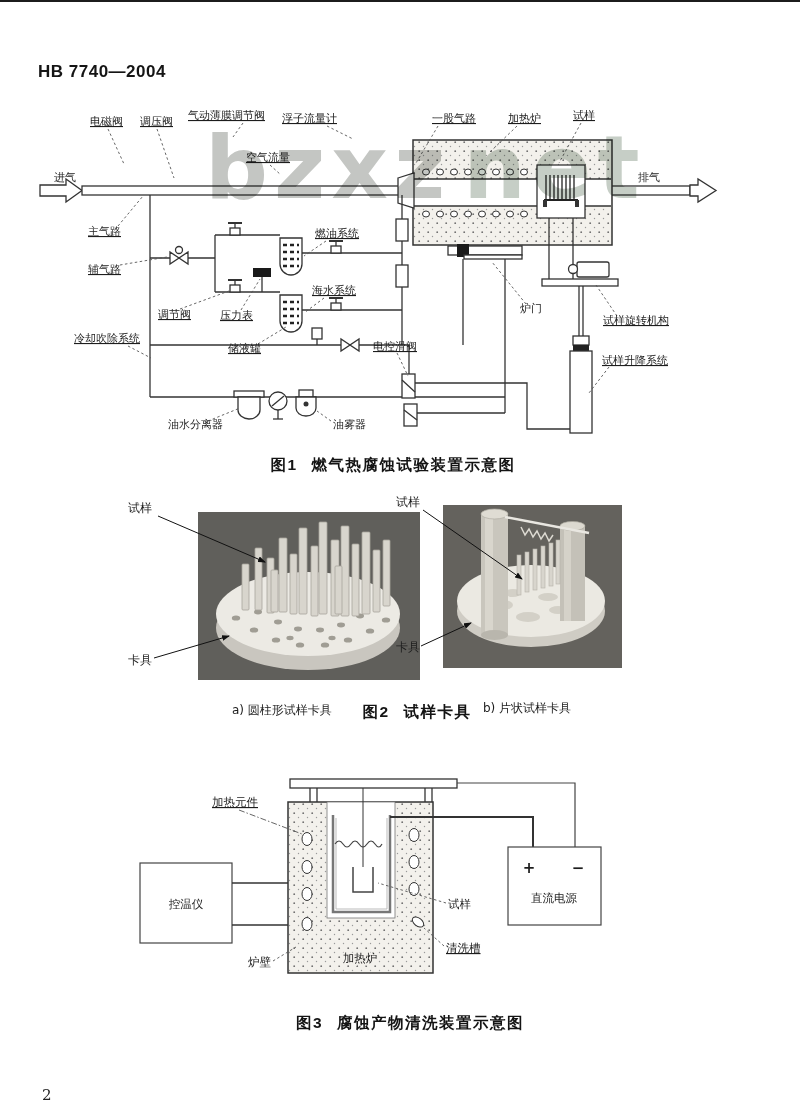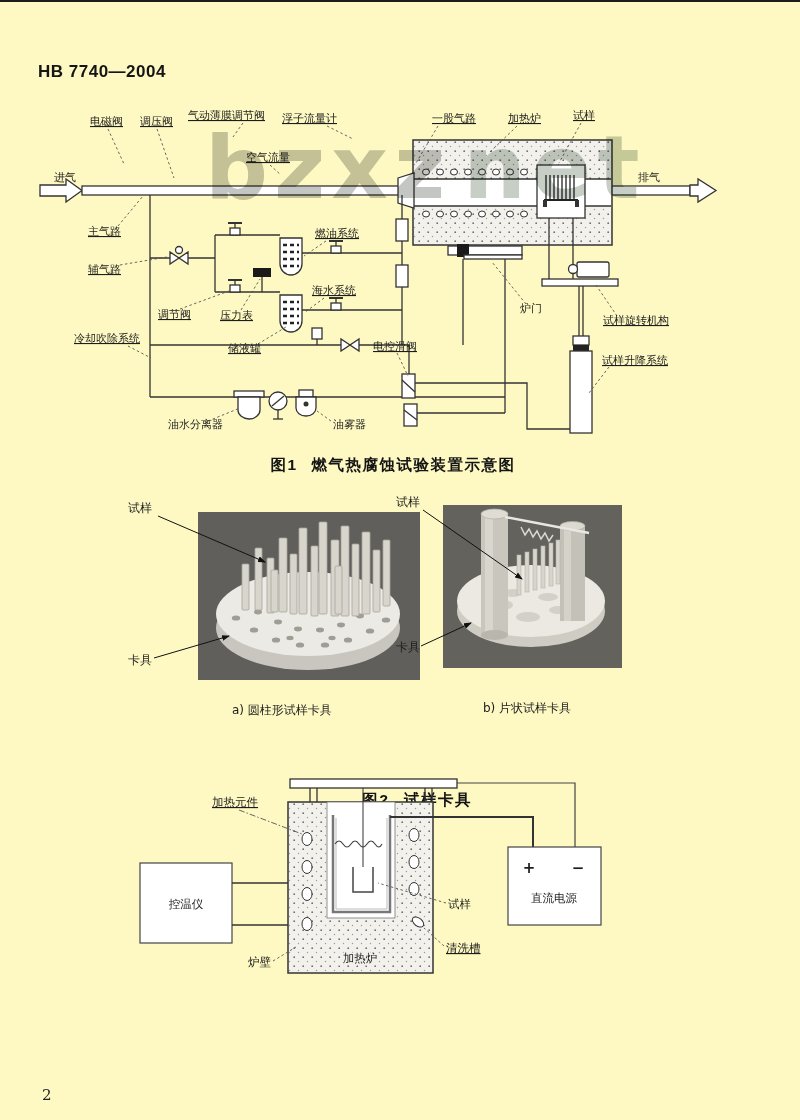--- a/index.html
+++ b/index.html
@@ -1,24 +1,24 @@
 <!DOCTYPE html>
 <html><head>
 <meta charset="utf-8">
 <style>
   html,body{margin:0;padding:0;}
   body{width:800px;height:1120px;background:#e9e9e9;font-family:"Liberation Sans",sans-serif;}
-  .page{position:relative;width:800px;height:1120px;background:#fef9c3;overflow:hidden;}
+  .page{position:relative;width:800px;height:1120px;background:#ffffff;overflow:hidden;}
   .topline{position:absolute;top:0;left:0;width:100%;height:2px;background:#1c1c1c;}
   .header{position:absolute;left:38px;top:62px;font-size:17px;font-weight:700;color:#151515;letter-spacing:.5px;font-family:"Liberation Sans",sans-serif;}
   .pageno{position:absolute;left:42px;top:1086px;font-size:15px;color:#222;font-family:"DejaVu Serif",serif;}
   .cap{position:absolute;left:0;text-align:center;font-weight:700;font-size:15.5px;color:#141414;letter-spacing:1.5px;padding-left:36px;}
   .cap .no{margin-right:14px;}
   .cap1{top:455px;width:714px;}
-  .cap2{top:790px;width:762px;font-family:Liberation Mono, monospace;}
+  .cap2{top:702px;width:762px;}
   .cap3{top:1013px;width:748px;}
   .watermark{position:absolute;left:205px;top:116px;font-size:88px;font-weight:700;letter-spacing:6px;font-family:"DejaVu Sans",sans-serif;mix-blend-mode:multiply;filter:blur(.6px);white-space:nowrap;z-index:5;pointer-events:none;}
   .watermark .w1{color:rgba(125,129,123,.45);}
   .watermark .w2{color:rgba(118,139,118,.42);margin-left:12px;}
   svg{position:absolute;overflow:visible;}
   svg text{font-family:"DejaVu Sans","Liberation Sans",sans-serif;fill:#1d1d1d;}
   text.lbl{font-size:11px;}
   text.lbl2{font-size:12px;}
   text.lblph{font-size:11.5px;}
   text.ul{text-decoration:underline;}
@@ -406,19 +406,22 @@
     <text class="lblph" x="56" y="133" text-anchor="middle">控温仪</text>
     <text class="lblph" x="118" y="191">炉壁</text>
     <text class="lblph" x="230" y="187" text-anchor="middle" style="paint-order:stroke;stroke:#f3f1ec;stroke-width:3px;">加热炉</text>
     <text class="lblph" x="318" y="133">试样</text>
     <text class="lblph ul" x="316" y="177">清洗槽</text>
     <text class="sign" x="399" y="98" text-anchor="middle">+</text>
     <text class="sign" x="448" y="98" text-anchor="middle">−</text>
     <text class="lblph" x="424" y="127" text-anchor="middle">直流电源</text>
   </svg>
 
+  <div class="cap cap3">
+    <span class="no">图3</span><span>腐蚀产物清洗装置示意图</span>
+  </div>
 
   <div class="watermark">
     <span class="w1">bzxz</span><span class="w2">net</span>
   </div>
 
   <div class="pageno">2</div>
 </div>
 
 </body></html>

